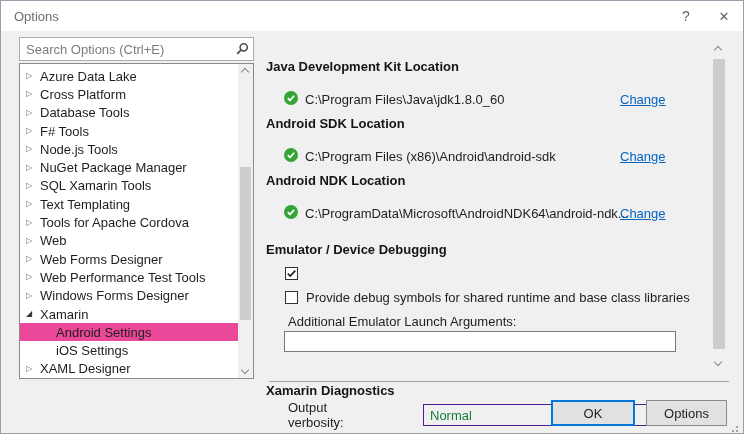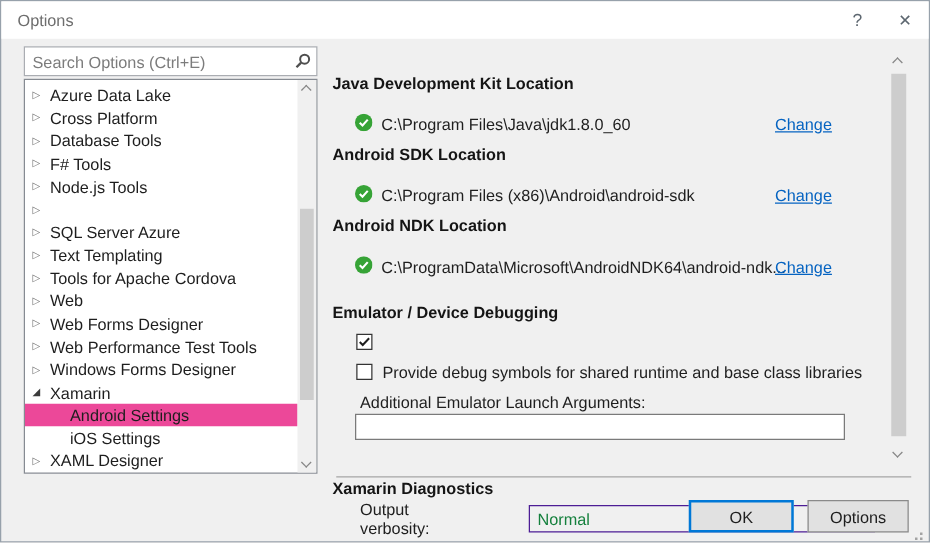--- a/index.html
+++ b/index.html
@@ -116,24 +116,25 @@
         <div class="tree-item">
           <span class="expander">▷</span>
           <span class="tree-label">F# Tools</span>
         </div>
         <div class="tree-item">
           <span class="expander">▷</span>
           <span class="tree-label">Node.js Tools</span>
         </div>
         <div class="tree-item">
           <span class="expander">▷</span>
-        </div>
-        <div class="tree-item">
-          <span class="expander">▷</span>
-          <span class="tree-label">SQL Server Azure</span>
+          <span class="tree-label">NuGet Package Manager</span>
+        </div>
+        <div class="tree-item">
+          <span class="expander">▷</span>
+          <span class="tree-label">SQL Xamarin Tools</span>
         </div>
         <div class="tree-item">
           <span class="expander">▷</span>
           <span class="tree-label">Text Templating</span>
         </div>
         <div class="tree-item">
           <span class="expander">▷</span>
           <span class="tree-label">Tools for Apache Cordova</span>
         </div>
         <div class="tree-item">

